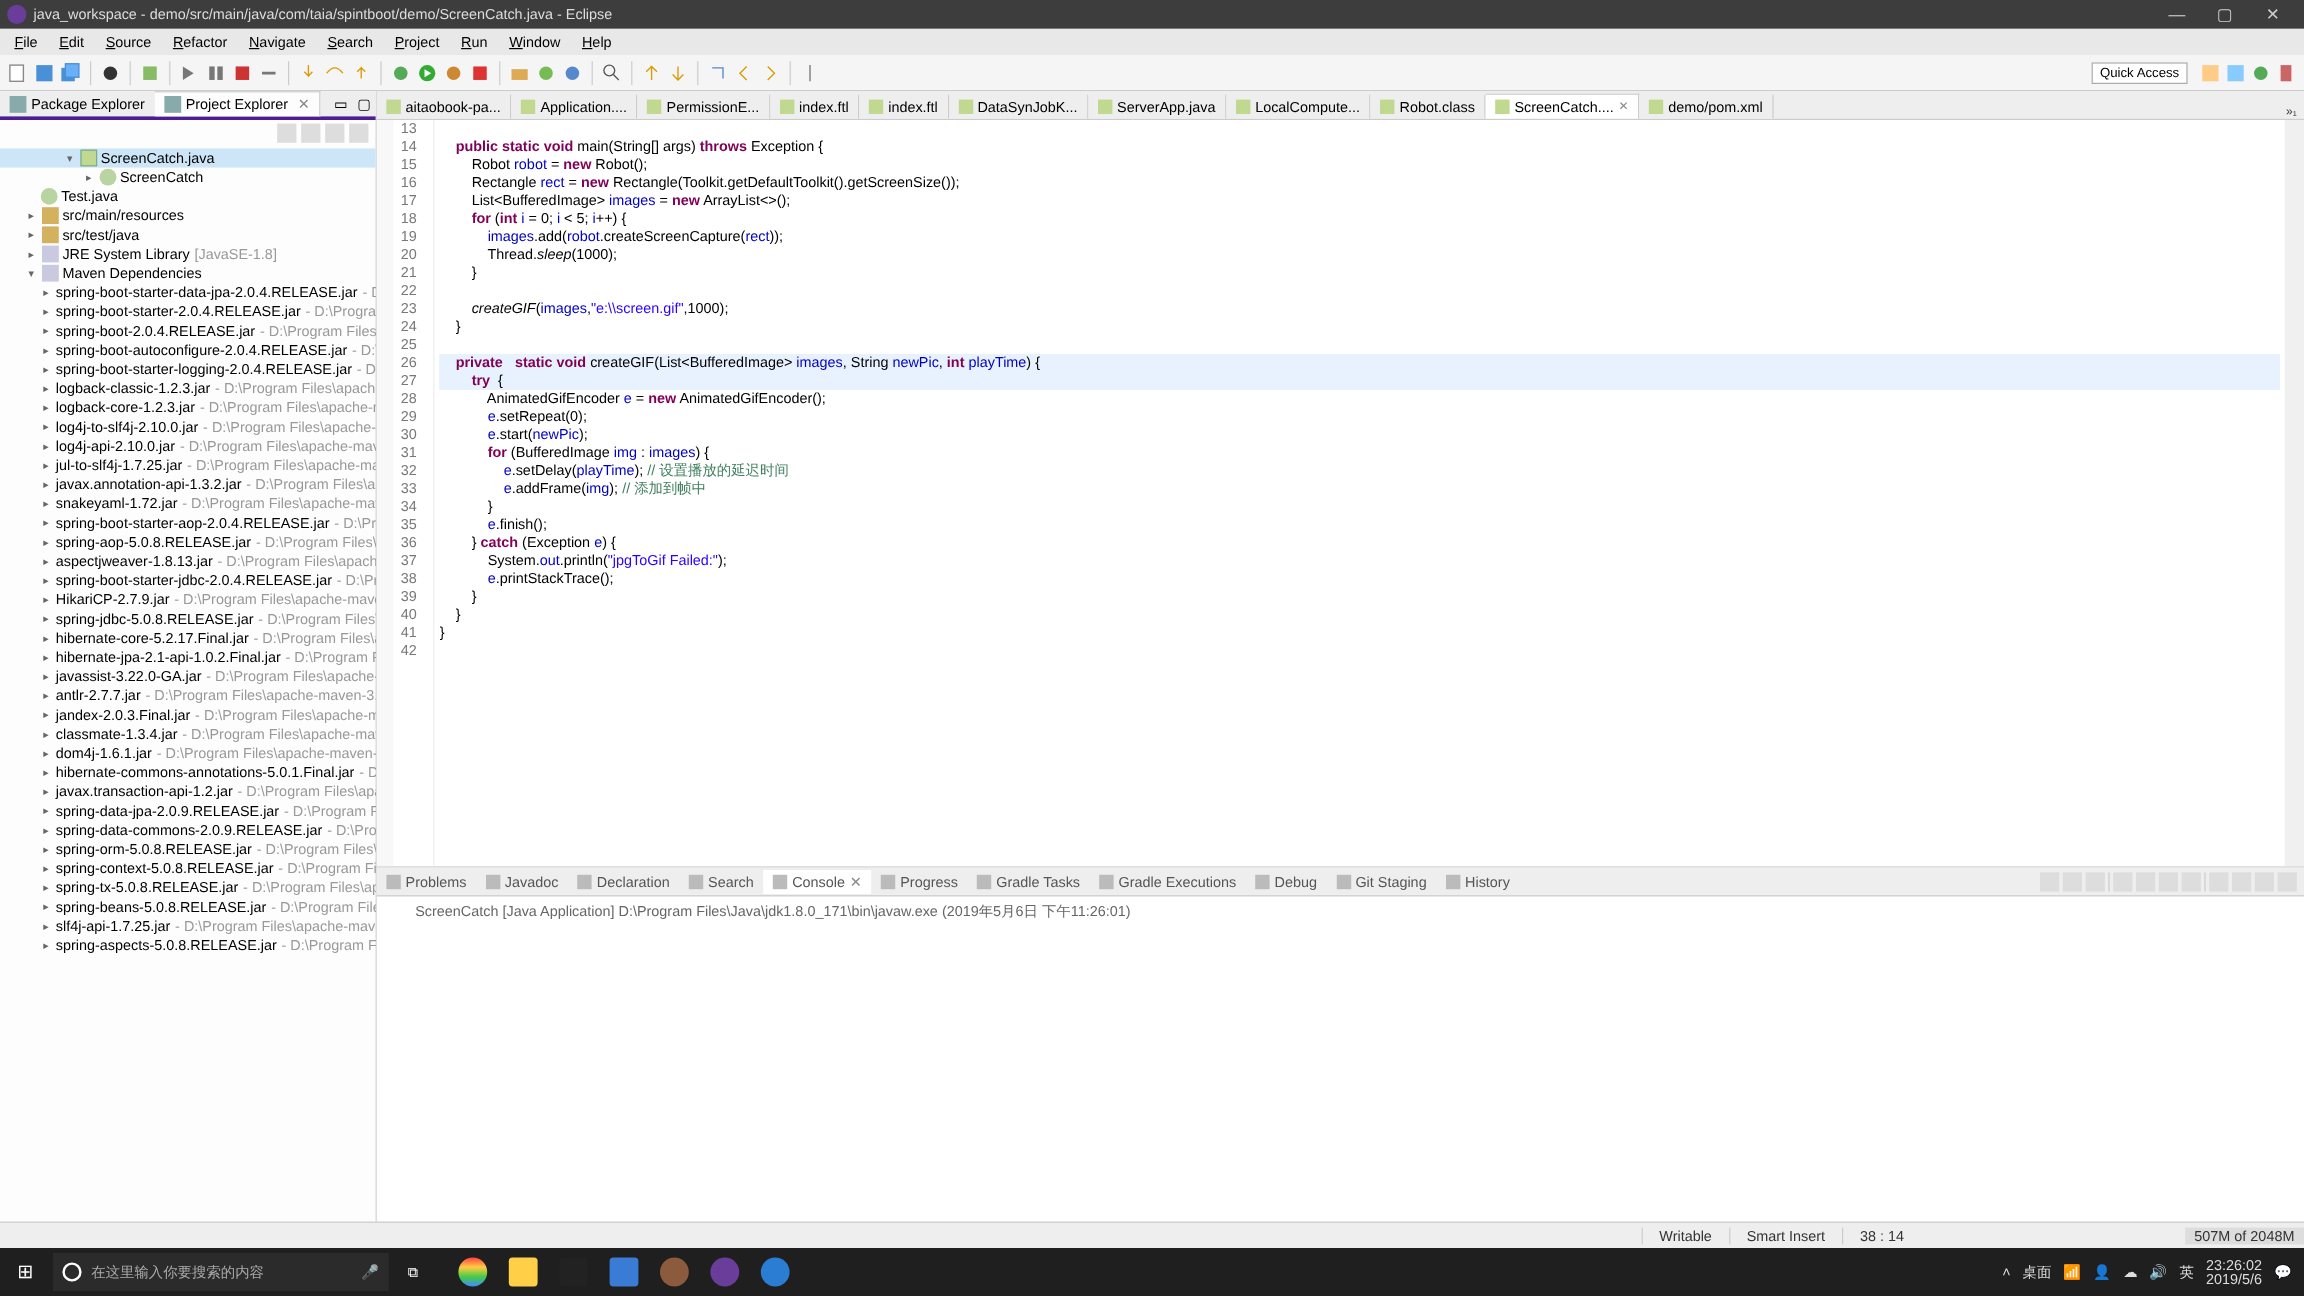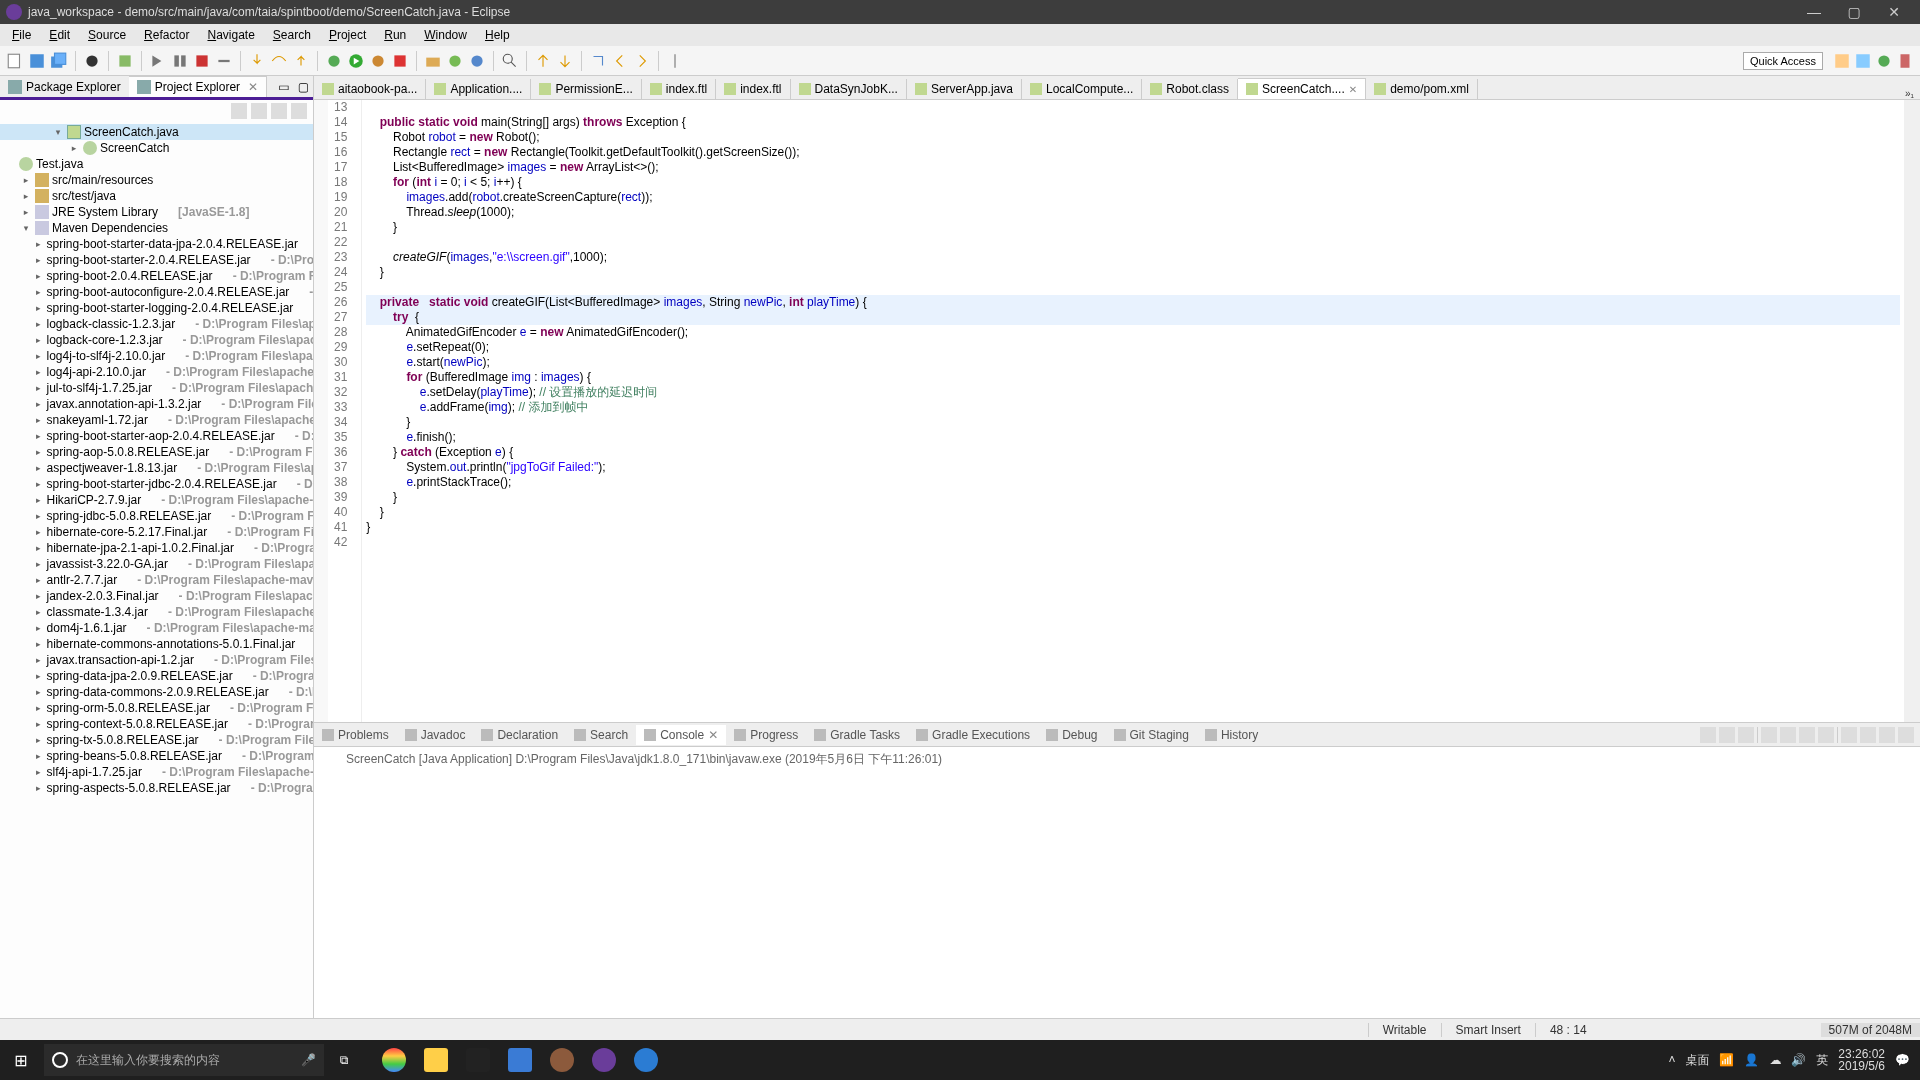--- a/index.html
+++ b/index.html
@@ -28,21 +28,21 @@
 .treerow { display:flex; align-items:center; height:16px; white-space:nowrap; padding-left:4px; }
 .treerow .arrow { width:12px; text-align:center; color:#666; font-size:9px; }
 .treerow .ticon { width:14px; height:14px; margin:0 3px; display:inline-block; }
 .ticon.java { background:#c0d890; border:1px solid #7a9; }
 .ticon.pkg { background:#d3b15f; }
 .ticon.lib { background:#c9c9e0; }
 .ticon.jar { background:#d8d3a0; }
 .ticon.cls { background:#b8d4a0; border-radius:50%; }
 .treerow.sel { background:#cde6f7; }
 .treerow .label { color:#000; }
-.treerow .sub { color:#999; margin-left:20px;font-weight:bold; }
+.treerow .sub { color:#999; margin-left:4px; }
 .centerpane { flex:1; display:flex; flex-direction:column; min-width:0; }
 .edtabs { height:24px; background:#eee; display:flex; align-items:flex-end; border-bottom:1px solid #ccc; overflow:hidden; }
 .edtab { padding:3px 8px; font-size:11px; display:flex; align-items:center; gap:4px; border-right:1px solid #ccc; background:#eee; white-space:nowrap; }
 .edtab.active { background:#fff; border-top:1px solid #ccc; }
 .edtab .ei { width:12px; height:12px; background:#c0d890; }
 .edtab .cx { color:#888; font-size:10px; }
 .edtabs .edmore { margin-left:auto; padding:0 6px; font-size:10px; color:#333; }
 .editor { flex:1; display:flex; background:#fff; font-family:Consolas,monospace; font-size:12px; overflow:hidden; }
 .gutter { background:#fff; color:#787878; text-align:right; padding:0 14px 0 6px; border-right:1px solid #eee; user-select:none; }
 .gutter div { height:15px; line-height:15px; }
@@ -299,21 +299,21 @@
         <div class="treerow sel" style="padding-left: 52px;">
           <span class="arrow">▾</span>
           <span class="ticon java"></span>
           <span class="label">ScreenCatch.java</span>
         </div>
         <div class="treerow" style="padding-left: 68px;">
           <span class="arrow">▸</span>
           <span class="ticon cls"></span>
           <span class="label">ScreenCatch</span>
         </div>
-        <div class="treerow" style="">
+        <div class="treerow" style=" margin-left: 15px;">
           <span class="arrow"></span>
           <span class="ticon cls"></span>
           <span class="label">Test.java</span>
         </div>
         <div class="treerow" style="padding-left: 20px;">
           <span class="arrow">▸</span>
           <span class="ticon pkg"></span>
           <span class="label">src/main/resources</span>
         </div>
         <div class="treerow" style="padding-left: 20px;">
@@ -699,21 +699,21 @@
         <div class="hdr">ScreenCatch [Java Application] D:\Program Files\Java\jdk1.8.0_171\bin\javaw.exe (2019年5月6日 下午11:26:01)</div>
       </div>
     </div>
   </div>
 </div>
 
 <div class="statusbar">
   <span style="flex:1"></span>
   <span class="cell">Writable</span>
   <span class="cell">Smart Insert</span>
-  <span class="cell">48 : 14</span>
+  <span class="cell">38 : 14</span>
   <span class="cell" style="width:220px"></span>
   <span class="mem">507M of 2048M</span>
 </div>
 
 <div class="taskbar">
   <div class="start">⊞</div>
   <div class="search">
     <span class="circ"></span>
     <span>在这里输入你要搜索的内容</span>
     <span style="flex:1"></span>

